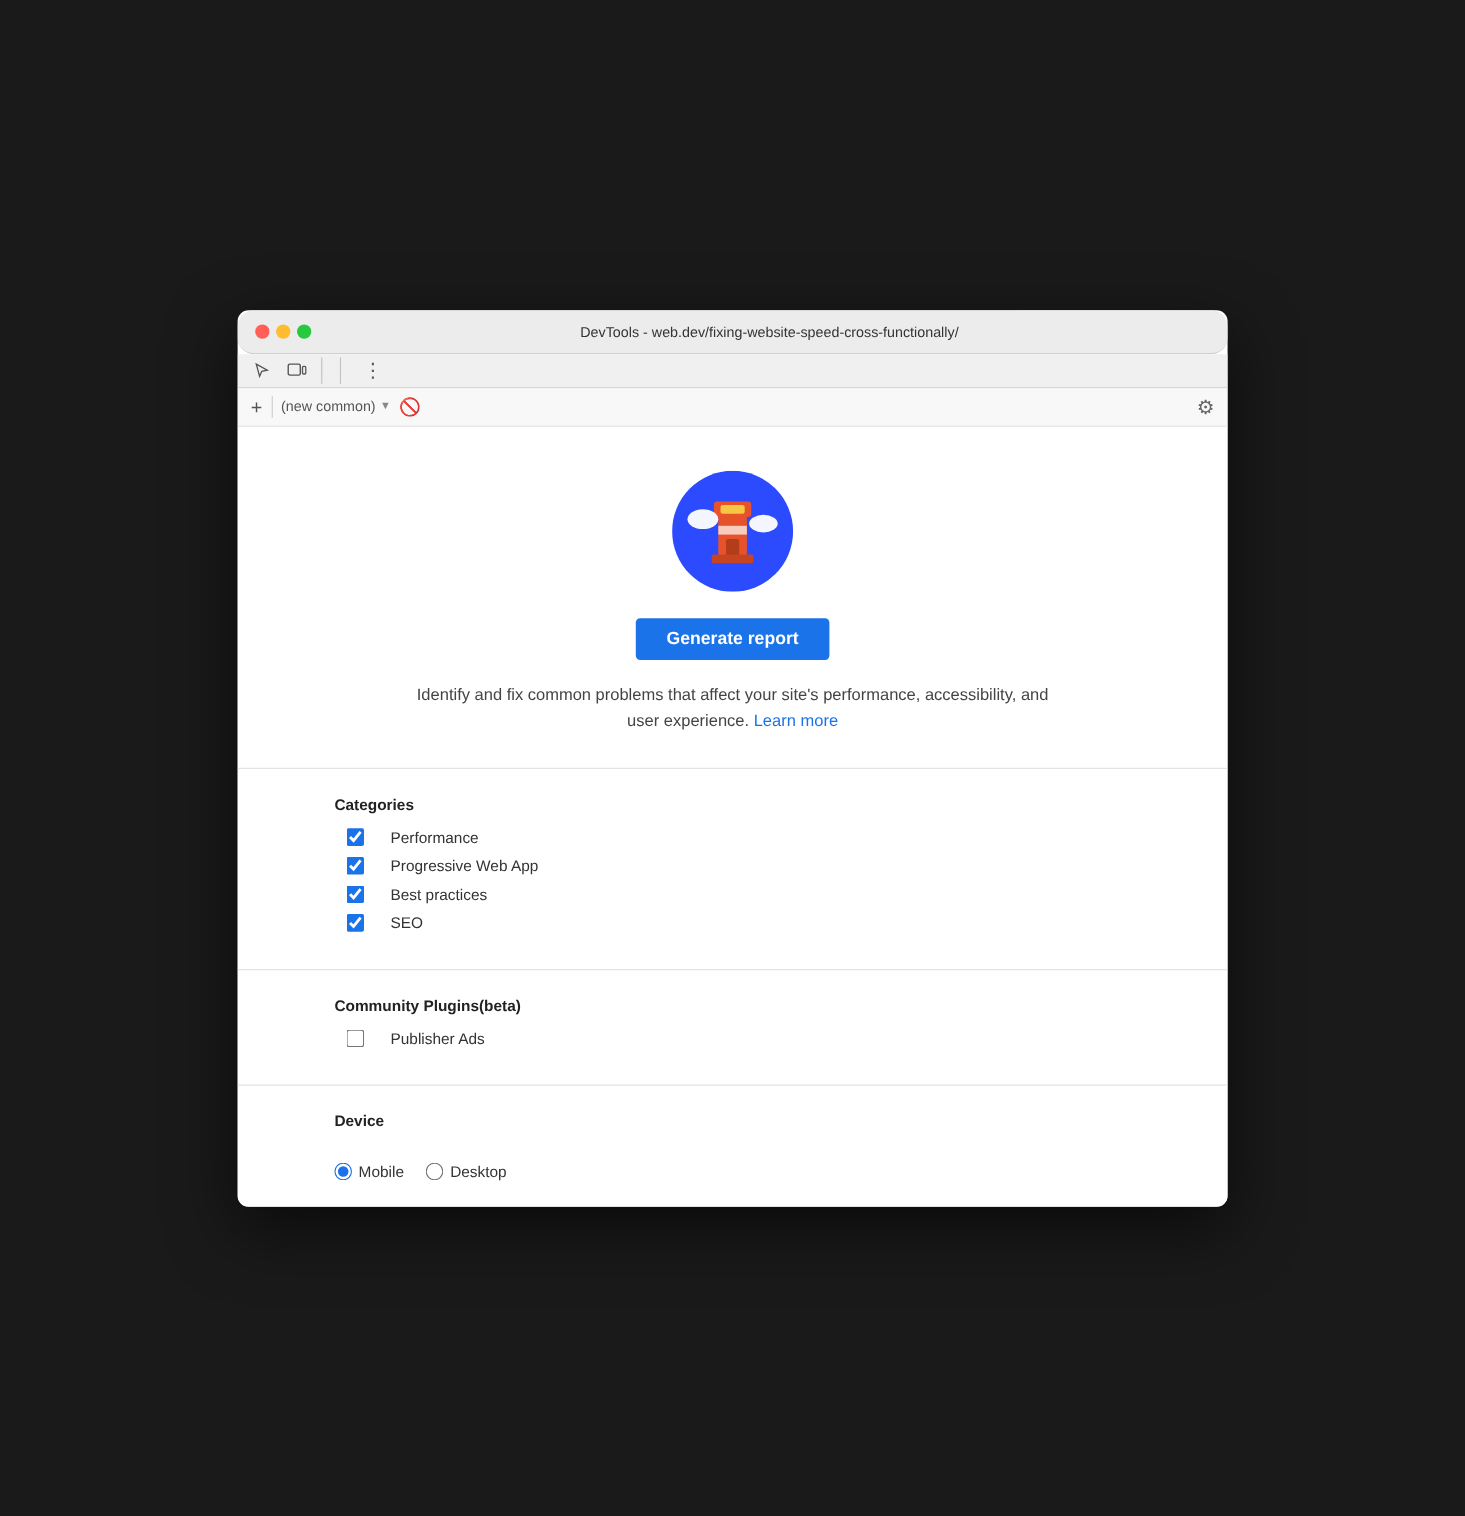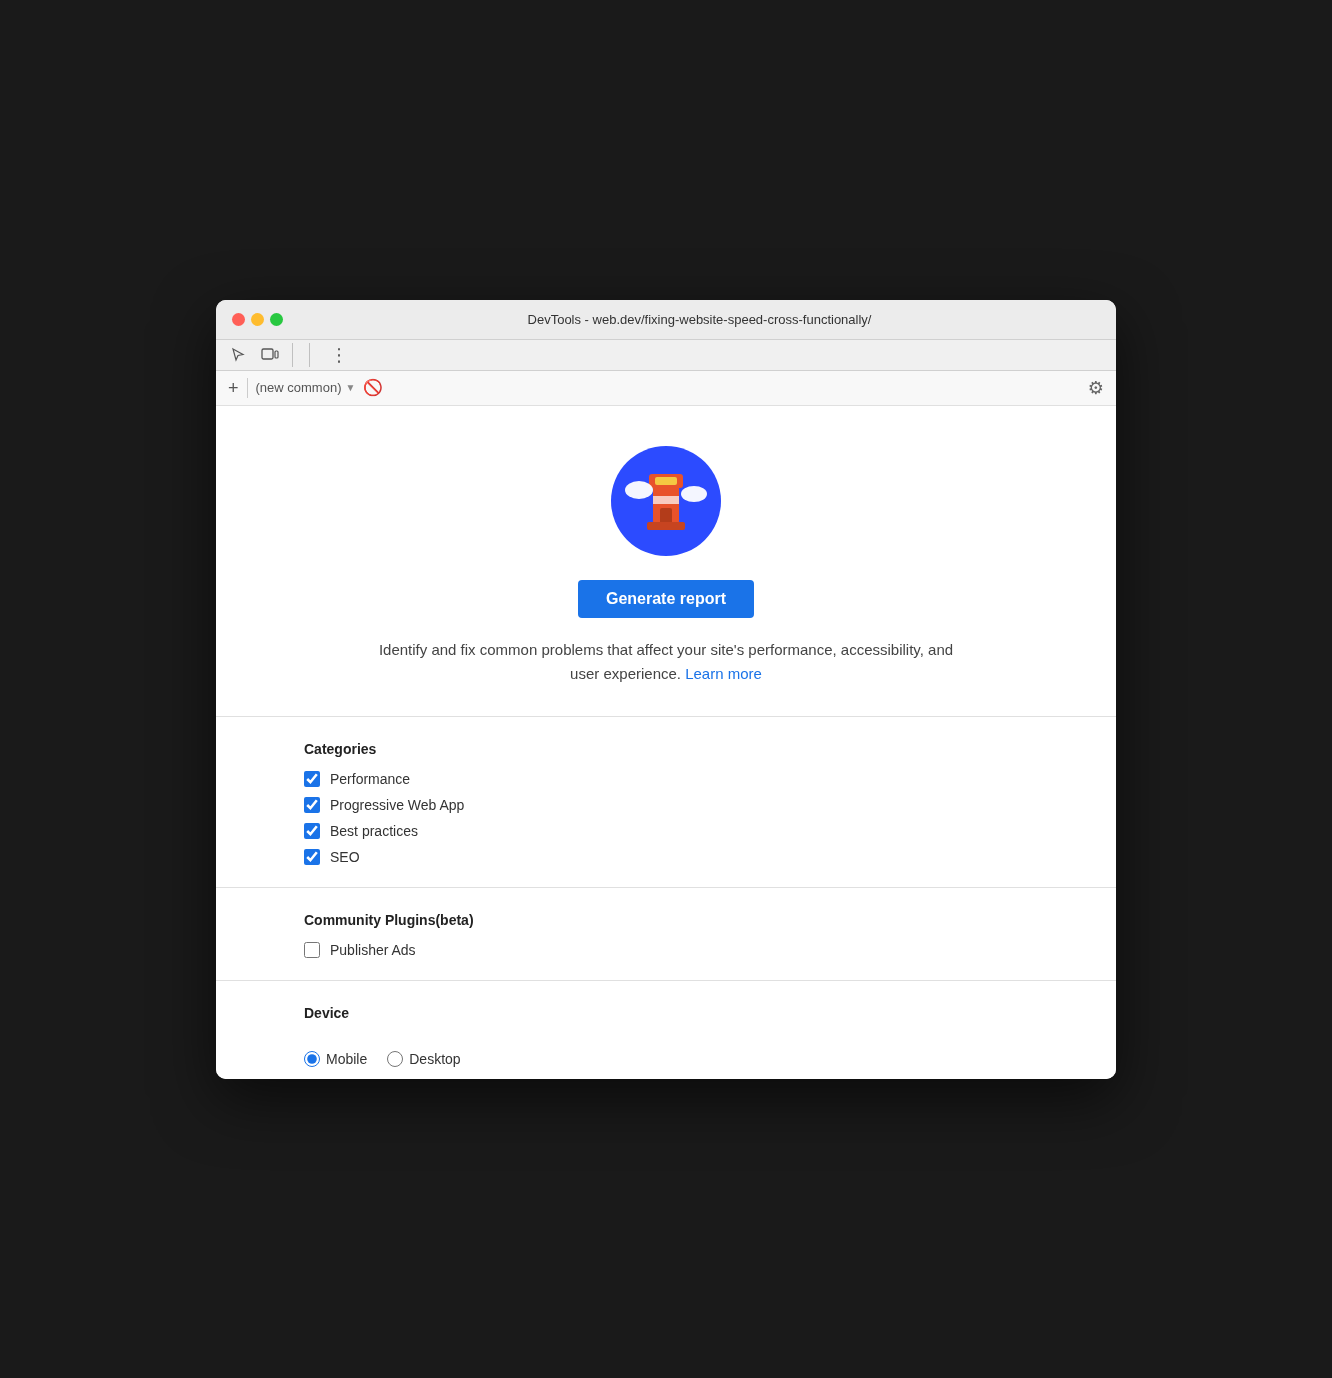--- a/index.html
+++ b/index.html
@@ -21,20 +21,21 @@
     }
 
     
     .title-bar {
       background: #ececec;
       padding: 12px 16px;
       display: flex;
       align-items: center;
       gap: 8px;
       border-bottom: 1px solid #d0d0d0;
+      border-radius: 15px;
     }
     .traffic-lights {
       display: flex;
       gap: 6px;
       margin-right: 8px;
     }
     .tl { width: 13px; height: 13px; border-radius: 50%; }
     .tl-red { background: #ff5f57; }
     .tl-yellow { background: #febc2e; }
     .tl-green { background: #28c840; }
@@ -203,38 +204,39 @@
       max-width: 600px;
       line-height: 1.6;
     }
     .hero-description a {
       color: #1a73e8;
       text-decoration: none;
     }
 
     
     .section {
-      padding: 24px 88px 12px;
+      padding: 24px 88px 24px;
       border-bottom: 1px solid #e0e0e0;
     }
     .section-title {
       font-size: 14px;
       font-weight: 700;
       color: #222;
       margin-bottom: 14px;
     }
 
     .checkbox-item {
       display: flex;
       align-items: flex-end;
-      gap: 10px;
+      gap: 24px;
       margin-bottom: 10px;
       font-size: 14px;
       color: #333;
       cursor: pointer;
+      margin-left: 11px;
     }
     .checkbox-item input[type="checkbox"] {
       width: 16px;
       height: 16px;
       accent-color: #1a73e8;
       cursor: pointer;
     }
 
     .radio-group {
       display: flex;

